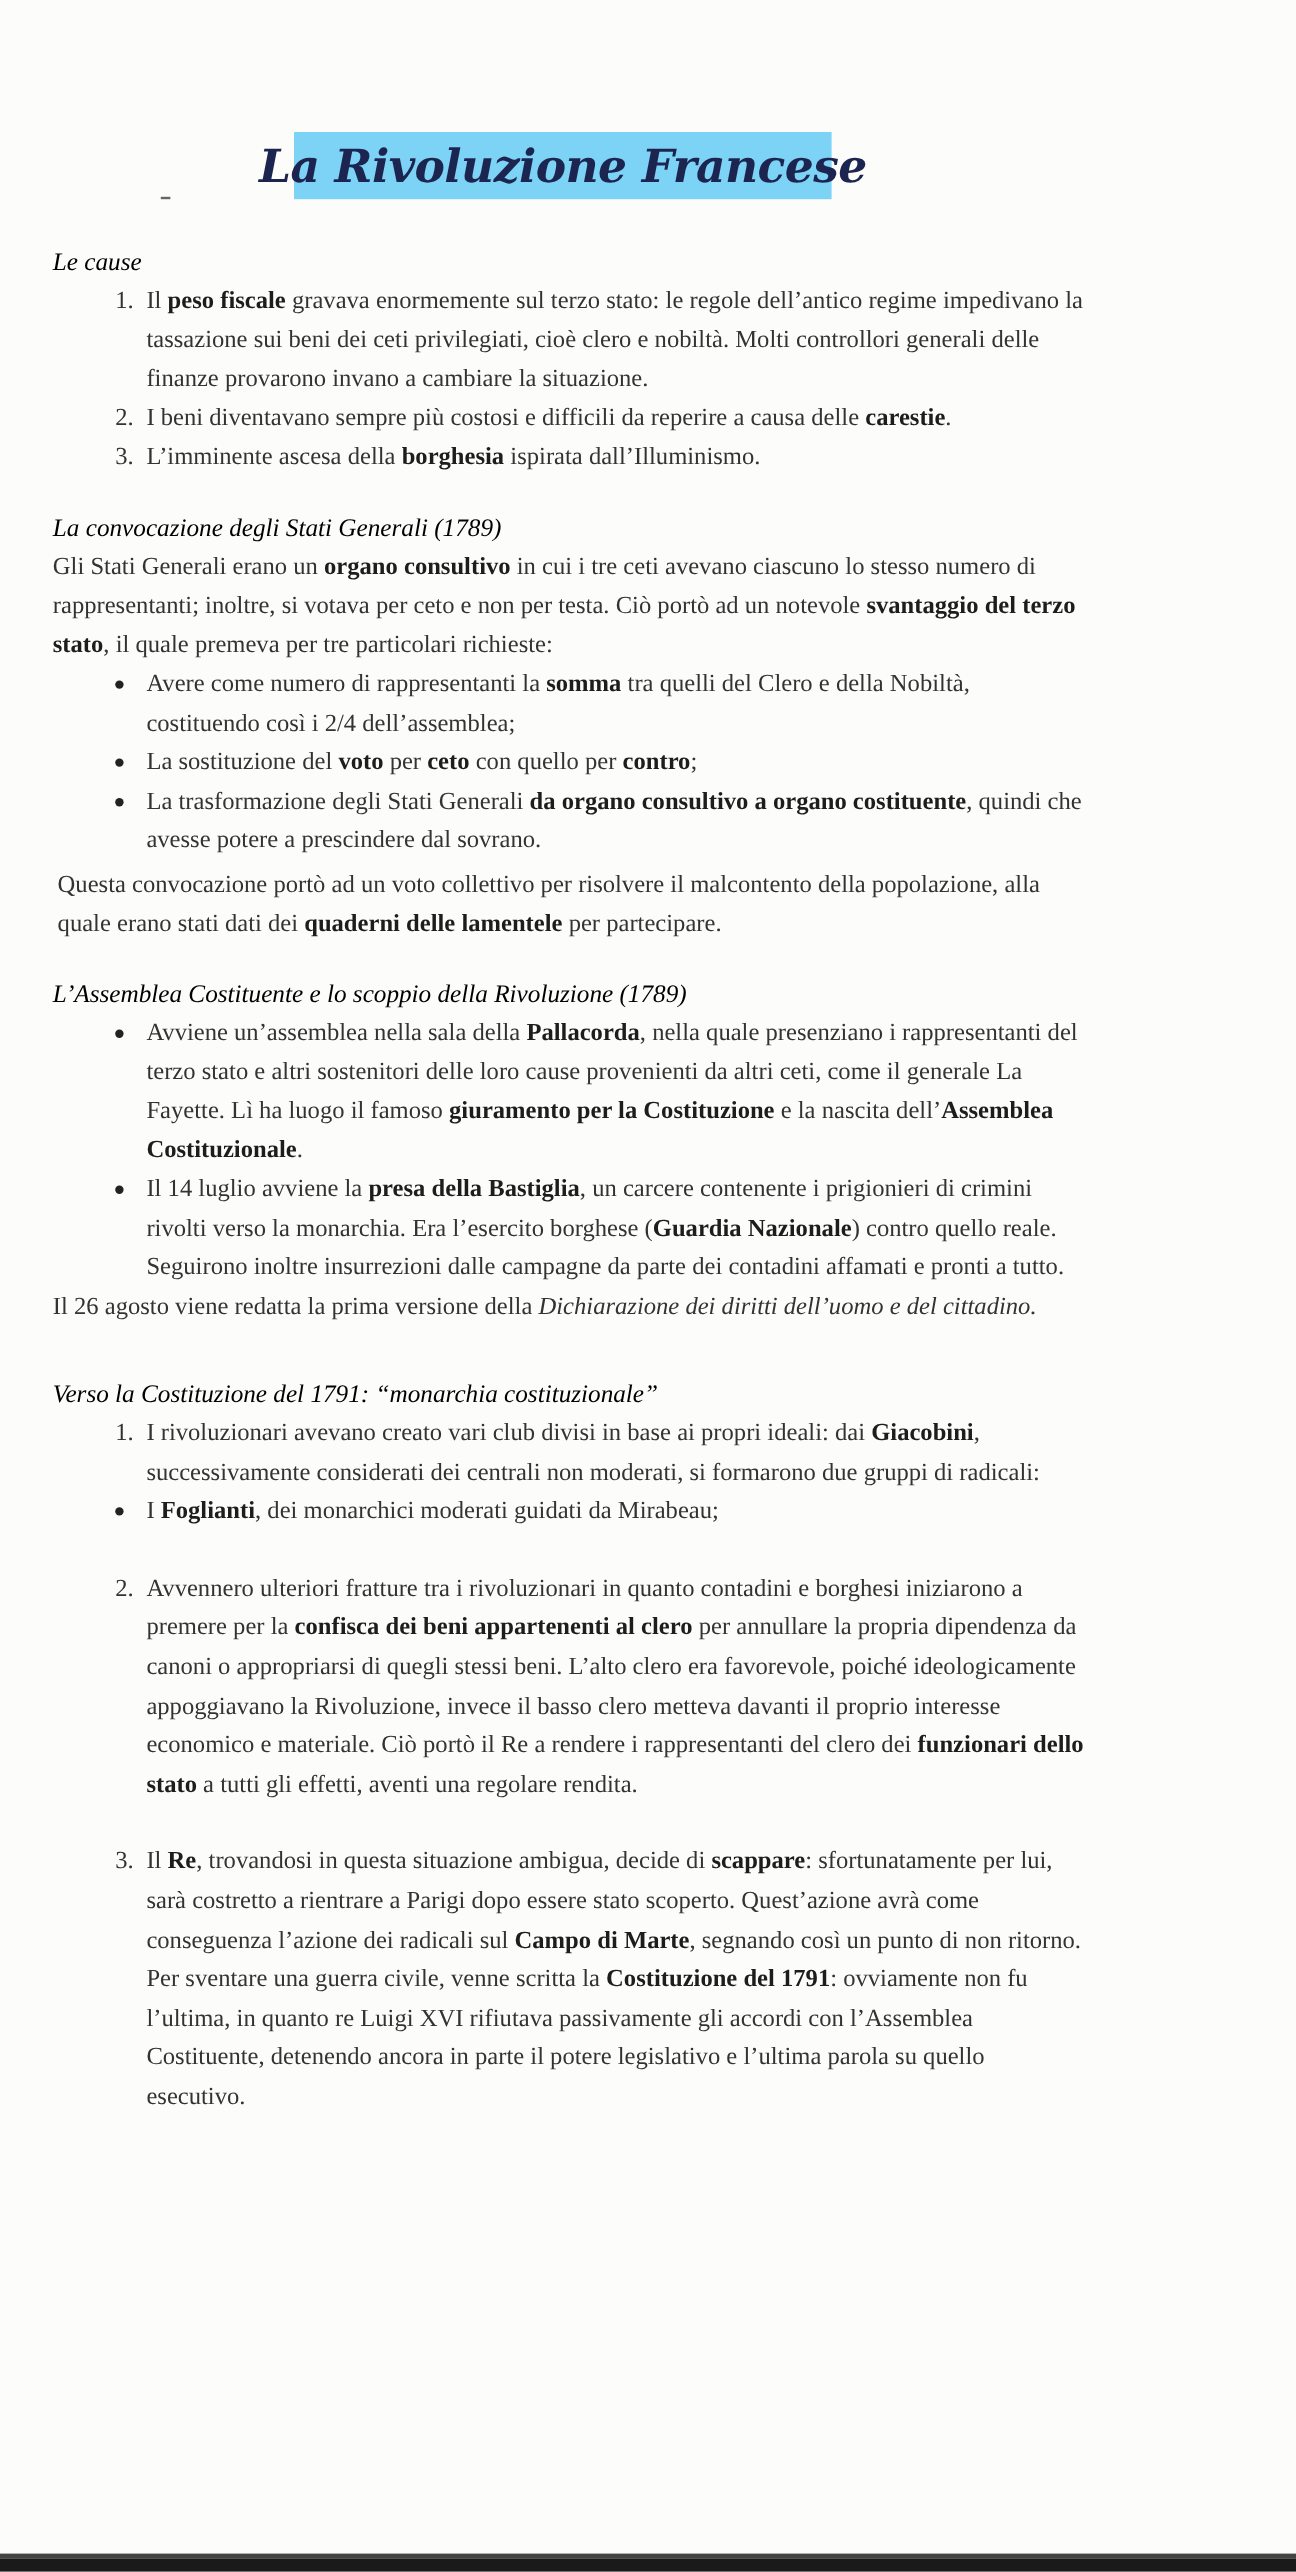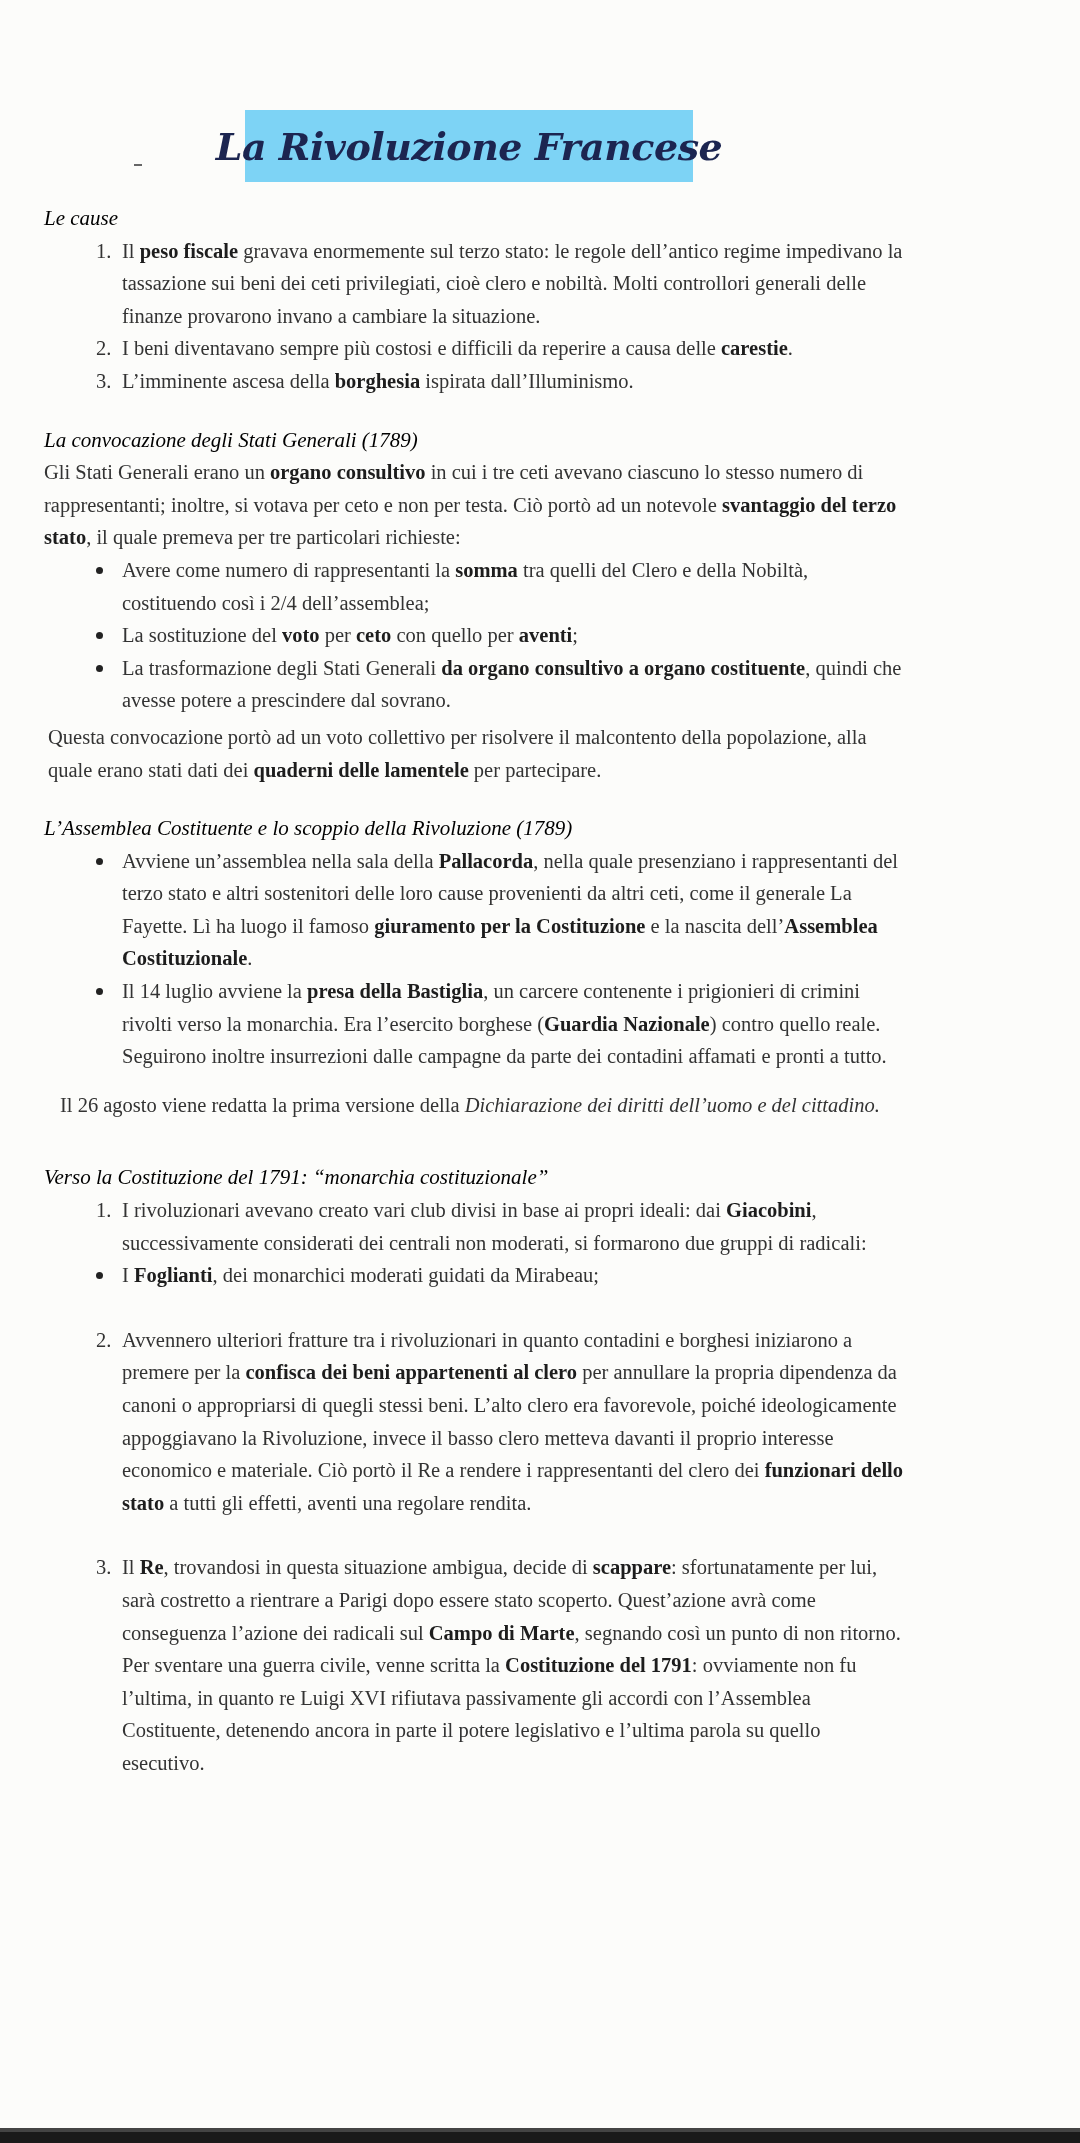--- a/index.html
+++ b/index.html
@@ -7,21 +7,21 @@
     width: 1080px; height: 2143px; overflow: hidden;
     background: #fdfdfb;
     font-family: "Liberation Serif", "DejaVu Serif", serif;
     color: #333;
     position: relative;
   }
   .page { position: absolute; left: 0; top: 0; width: 1080px; height: 2132px; background: #fcfcfa; }
   .bottom-strip { position: absolute; left: 0; top: 2132px; width: 1080px; height: 11px; background: #1a1a1a; }
   .stray-dash { position: absolute; left: 134px; top: 164px; width: 8px; height: 2px; background: #666; }
   .title-box {
-    position: absolute; left: 245px; top: 110px; width: 448px; height: 72px;
+    position: absolute; left: 245px; top: 110px; width: 448px; height: 56px;
     background: #7dd3f5;
     display: flex; align-items: center; justify-content: center;
   }
   .title-text {
     font-family: "DejaVu Serif", serif; font-style: italic; font-weight: bold;
     font-size: 38px; color: #1c2550; letter-spacing: -0.5px; white-space: nowrap;
   }
   .content { position: absolute; left: 44px; top: 202px; width: 860px; font-size: 20.5px; line-height: 32.6px; }
   .section-heading { font-style: italic; color: #000000; font-size: 21px; }
   .section { margin: 0; }
@@ -68,21 +68,21 @@
     <div class="section">
       <div class="section-heading">La convocazione degli Stati Generali (1789)</div>
       <p style="margin:0">Gli Stati Generali erano un <b>organo consultivo</b> in cui i tre ceti avevano ciascuno lo stesso numero di rappresentanti; inoltre, si votava per ceto e non per testa. Ciò portò ad un notevole <b>svantaggio del terzo stato</b>, il quale premeva per tre particolari richieste:</p>
       <ul>
         <li class="bul-item">
           <span class="bul-marker"></span>
           <span>Avere come numero di rappresentanti la <b>somma</b> tra quelli del Clero e della Nobiltà, costituendo così i 2/4 dell’assemblea;</span>
         </li>
         <li class="bul-item">
           <span class="bul-marker"></span>
-          <span>La sostituzione del <b>voto</b> per <b>ceto</b> con quello per <b>aventi</b>;</span>
+          <span>La sostituzione del <b>voto</b> per <b>ceto</b> con quello per <b>contro</b>;</span>
         </li>
         <li class="bul-item">
           <span class="bul-marker"></span>
           <span>La trasformazione degli Stati Generali <b>da organo consultivo a organo costituente</b>, quindi che avesse potere a prescindere dal sovrano.</span>
         </li>
       </ul>
       <p style="margin:4px">Questa convocazione portò ad un voto collettivo per risolvere il malcontento della popolazione, alla quale erano stati dati dei <b>quaderni delle lamentele</b> per partecipare.</p>
     </div>
 
     <div class="section">
@@ -90,21 +90,21 @@
       <ul>
         <li class="bul-item">
           <span class="bul-marker"></span>
           <span>Avviene un’assemblea nella sala della <b>Pallacorda</b>, nella quale presenziano i rappresentanti del terzo stato e altri sostenitori delle loro cause provenienti da altri ceti, come il generale La Fayette. Lì ha luogo il famoso <b>giuramento per la Costituzione</b> e la nascita dell’<b>Assemblea Costituzionale</b>.</span>
         </li>
         <li class="bul-item">
           <span class="bul-marker"></span>
           <span>Il 14 luglio avviene la <b>presa della Bastiglia</b>, un carcere contenente i prigionieri di crimini rivolti verso la monarchia. Era l’esercito borghese (<b>Guardia Nazionale</b>) contro quello reale. Seguirono inoltre insurrezioni dalle campagne da parte dei contadini affamati e pronti a tutto.</span>
         </li>
       </ul>
-      <p style="margin:16px"><span>Il 26 agosto viene redatta la prima versione della </span><i>Dichiarazione dei diritti dell’uomo e del cittadino.</i></p>
+      <p style="margin:0"><span>Il 26 agosto viene redatta la prima versione della </span><i>Dichiarazione dei diritti dell’uomo e del cittadino.</i></p>
     </div>
 
     <div class="section" style="margin-top:40px">
       <div class="section-heading">Verso la Costituzione del 1791: “monarchia costituzionale”</div>
       <ol>
         <li class="num-item">
           <span class="num-marker">1.</span>
           <span>I rivoluzionari avevano creato vari club divisi in base ai propri ideali: dai <b>Giacobini</b>, successivamente considerati dei centrali non moderati, si formarono due gruppi di radicali:</span>
         </li>
       </ol>

